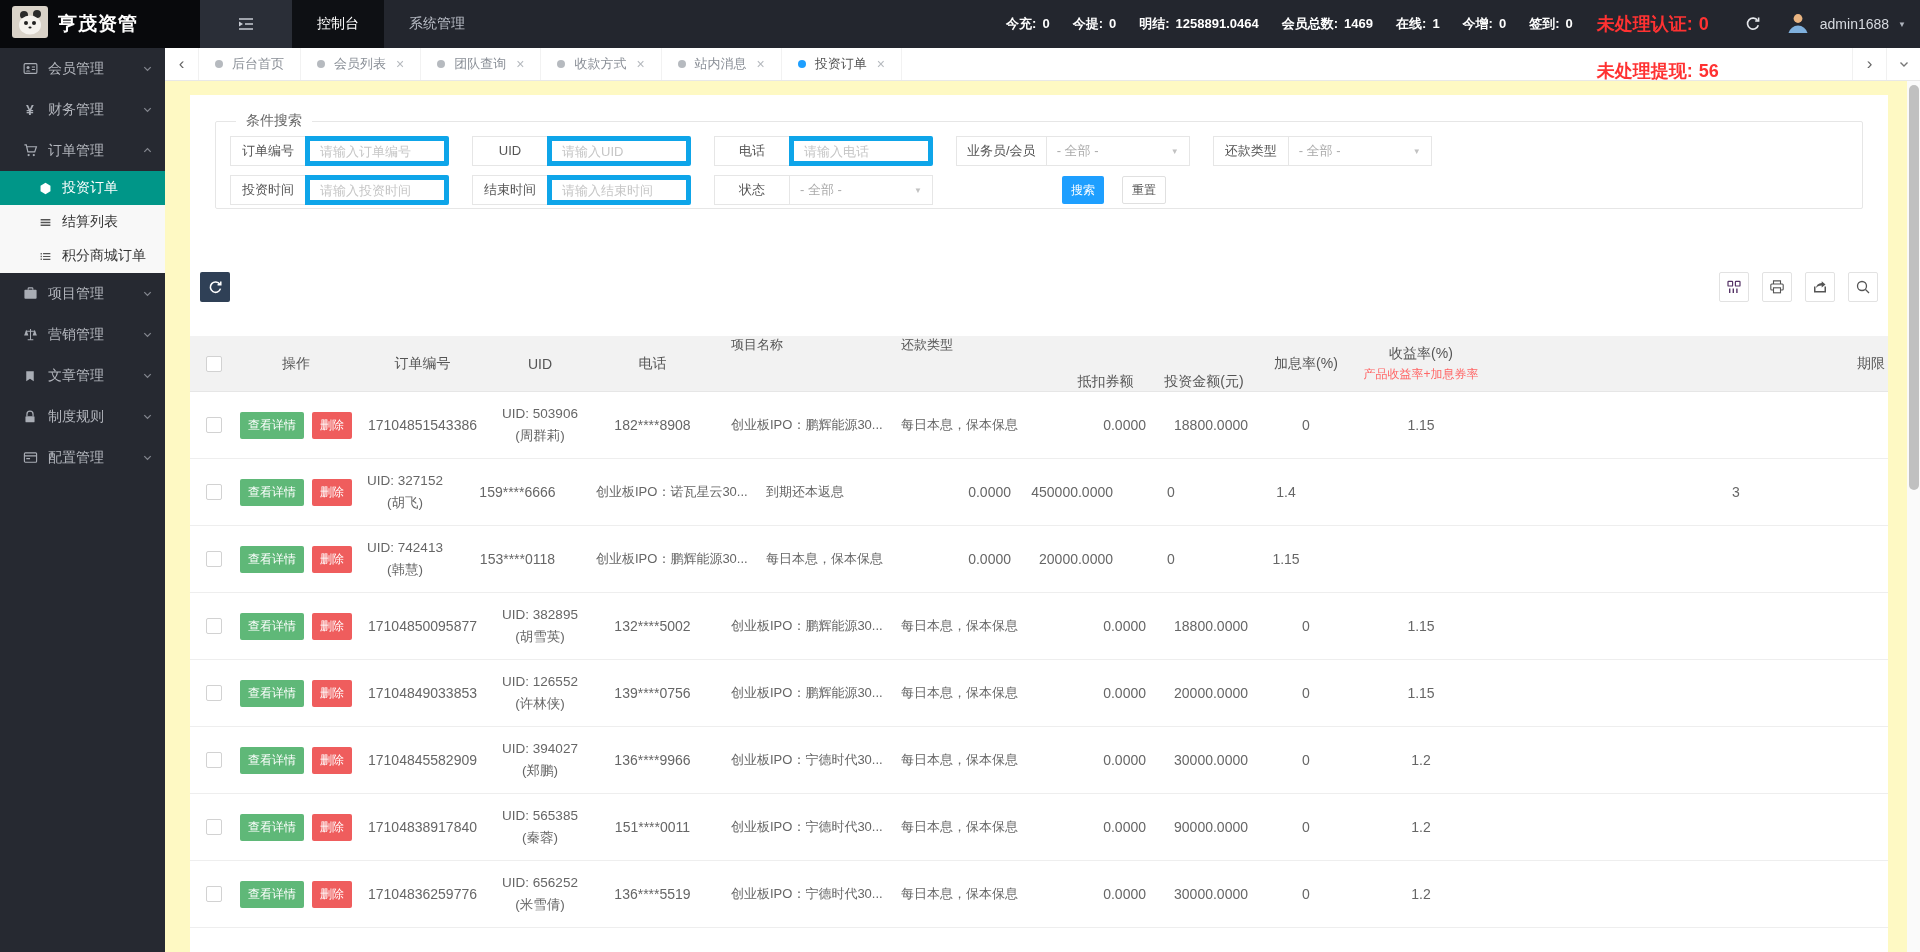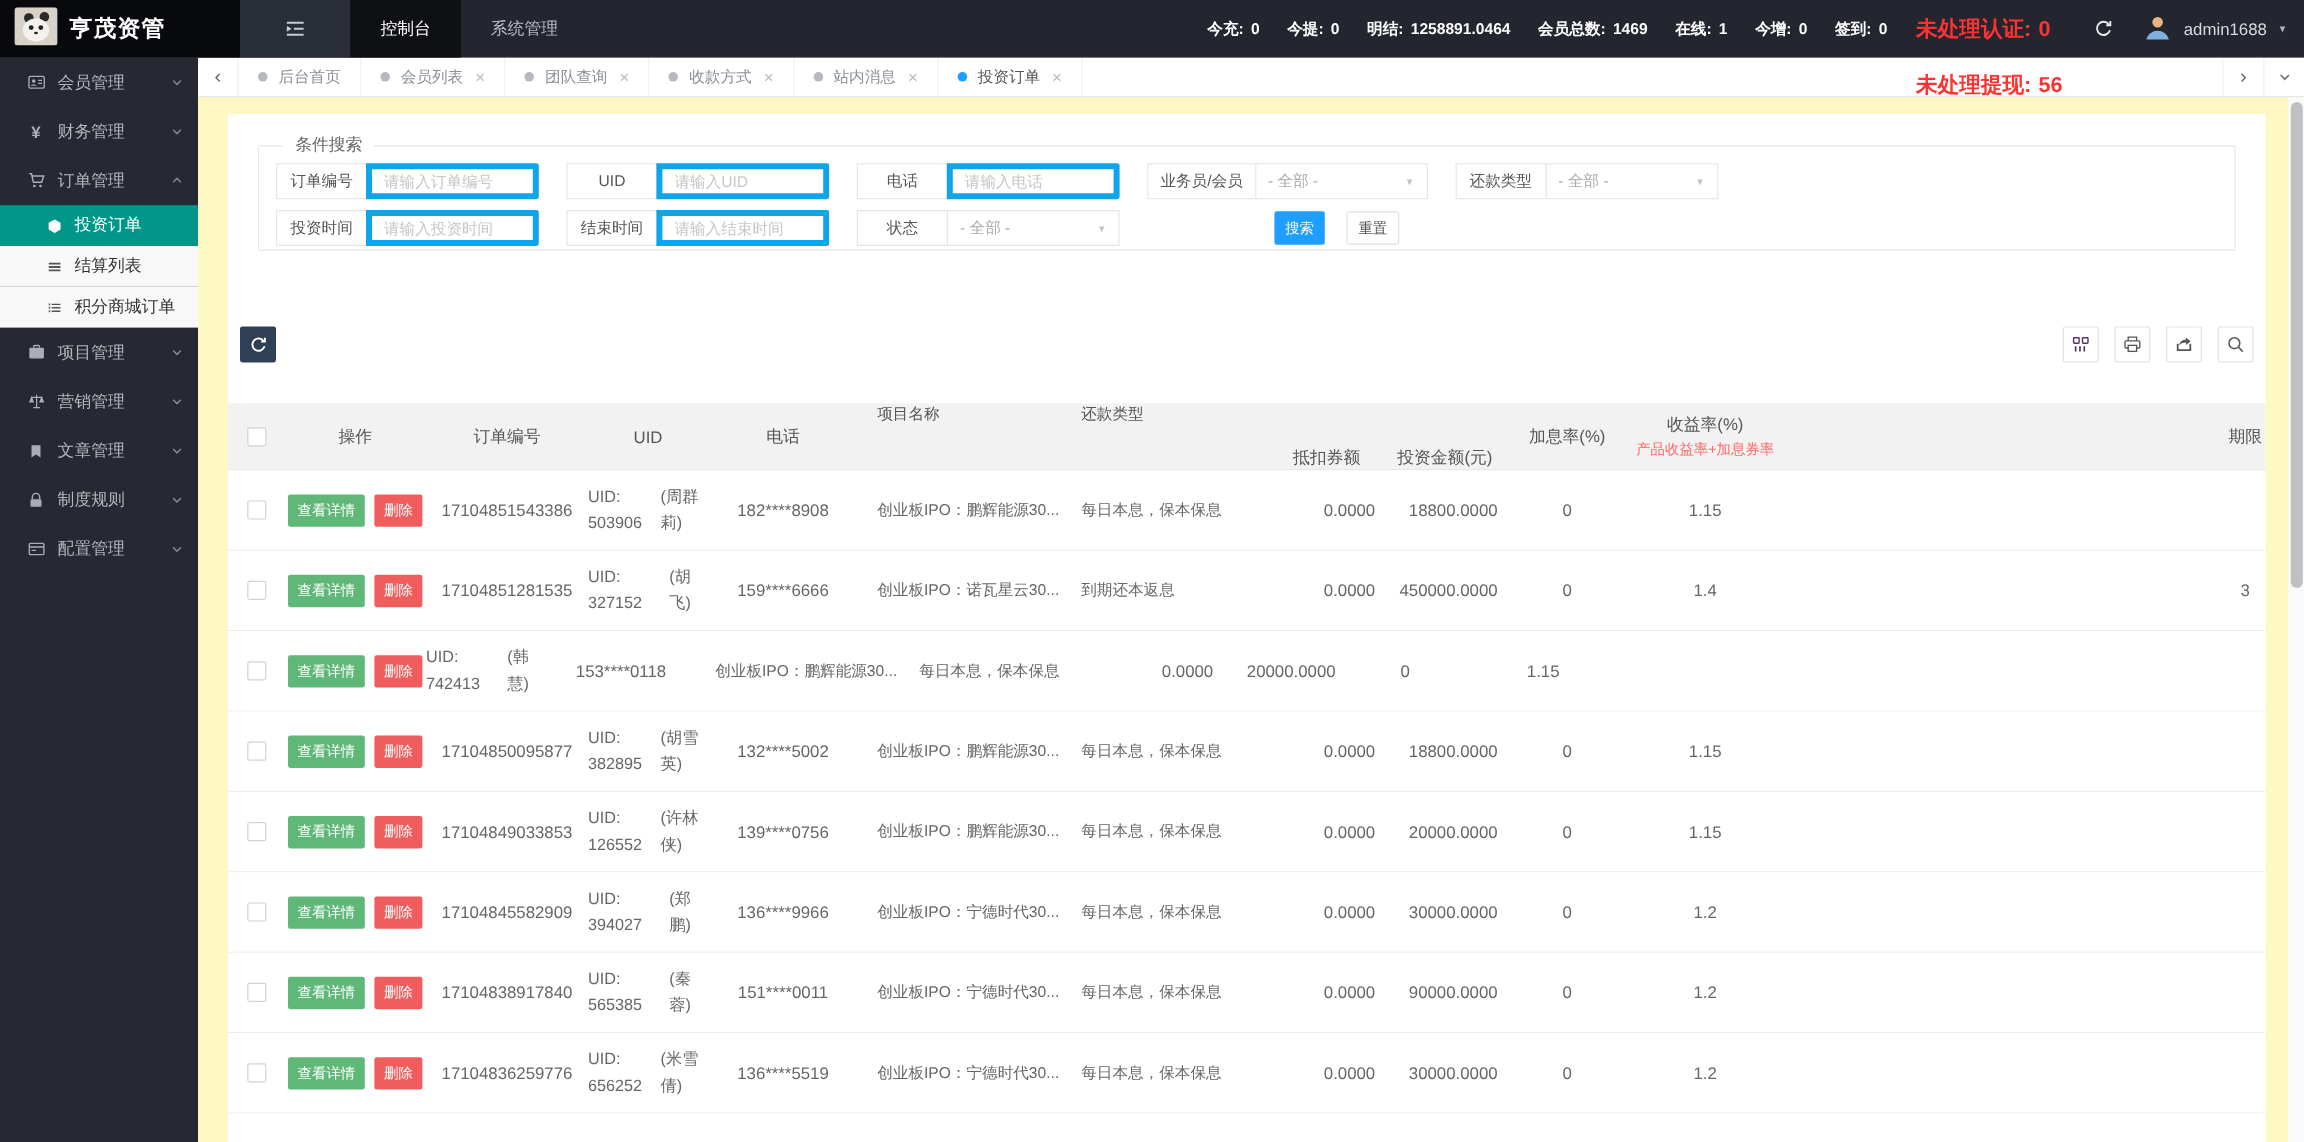--- a/index.html
+++ b/index.html
@@ -108,21 +108,21 @@
     font-size:14px; color:#666; overflow:hidden; }
   .th { color:#555; flex-direction:column; gap:3px; }
   .c0 { width:47px; } .c1 { width:118px; } .c2 { width:135px; }
   .c3 { width:100px; } .c4 { width:125px; }
   .c5 { width:170px; justify-content:flex-start; padding-left:16px; font-size:13px; white-space:nowrap; }
   .c6 { width:180px; justify-content:flex-start; padding-left:16px; font-size:13px; white-space:nowrap; }
   .c7 { width:95px;  justify-content:flex-end; padding-right:14px; }
   .c8 { width:102px; justify-content:flex-end; padding-right:14px; }
   .c9 { width:88px; } .c10 { width:142px; } .c11 { width:758px; }
   .th.c5, .th.c6 { align-items:flex-start; }
-  .td.c3 { flex-direction:row; line-height:22px; font-size:13.5px; }
+  .td.c3 { flex-direction:column; line-height:22px; font-size:13.5px; }
   .yield-note { font-size:12px; color:#f66; }
   .bx { width:16px; height:16px; border:1px solid #d2d2d2; border-radius:2px;
     background:#fff; cursor:pointer; }
   .btn-view, .btn-del { color:#fff; font-size:12px; padding:5px 8px; border-radius:2px;
     margin:0 4px; white-space:nowrap; cursor:pointer; border:none; }
   .btn-view { background:var(--green,#5FB878); }
   .btn-del  { background:var(--red,#ef5d5d); }
 </style>
 </head>
 <body>
@@ -526,21 +526,20 @@
           </div>
 
           <div class="tr">
             <div class="td c0">
               <span class="bx"></span>
             </div>
             <div class="td c1">
               <button class="btn-view">查看详情</button>
               <button class="btn-del">删除</button>
             </div>
-            <div class="td c2">17104851281535</div>
             <div class="td c3">
               <div>UID: 327152</div>
               <div>(胡飞)</div>
             </div>
             <div class="td c4">159****6666</div>
             <div class="td c5">创业板IPO：诺瓦星云30...</div>
             <div class="td c6">到期还本返息</div>
             <div class="td c7">0.0000</div>
             <div class="td c8">450000.0000</div>
             <div class="td c9">0</div>

